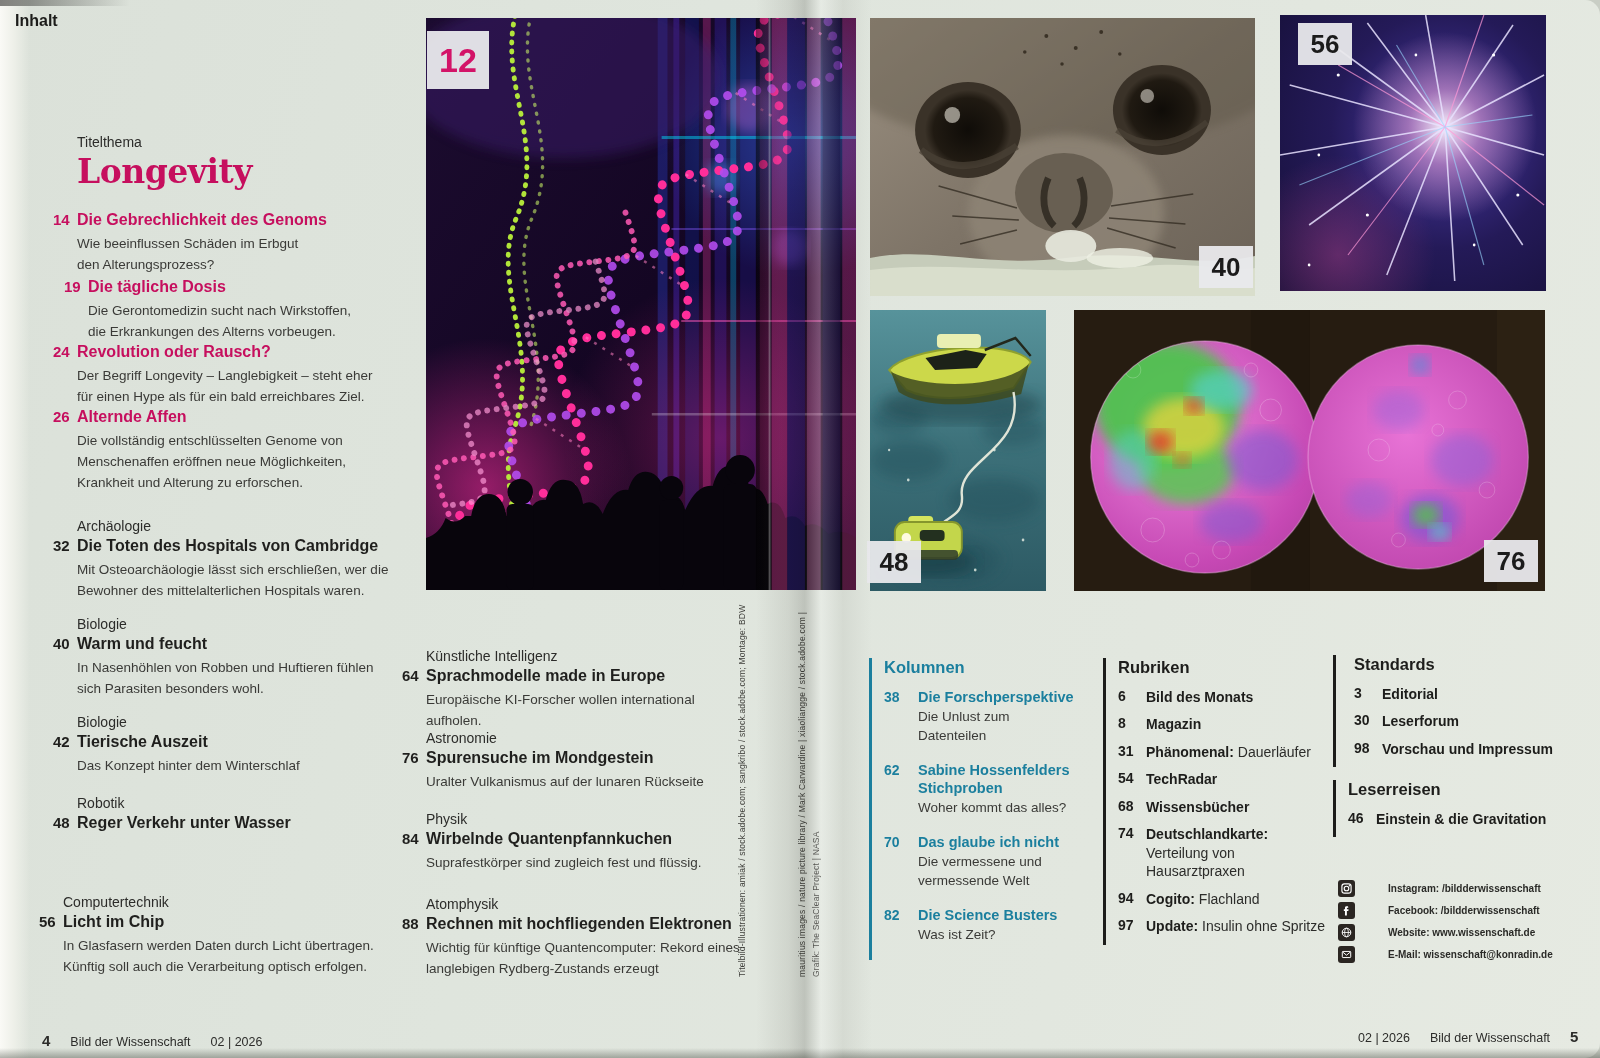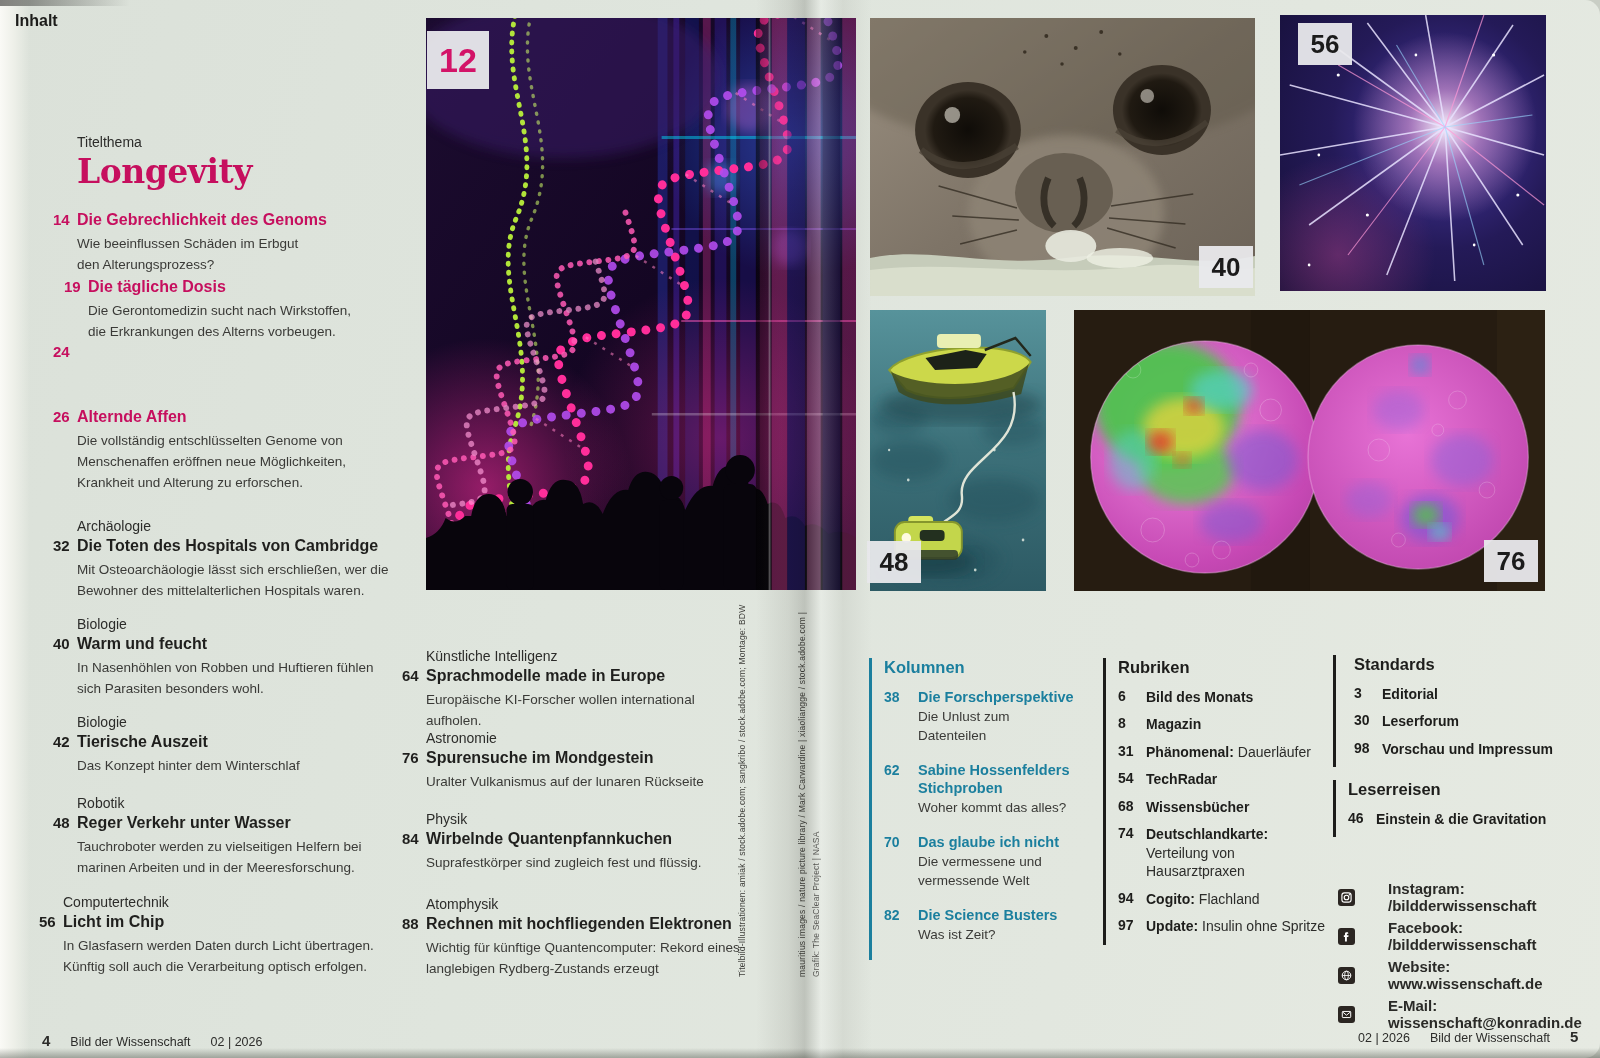--- a/index.html
+++ b/index.html
@@ -44,21 +44,21 @@
   .rrow{display:flex;margin-bottom:9px;}
   .rnum{width:22px;flex:0 0 22px;font-weight:bold;font-size:14px;color:#1d1d1b;}
   .rtext{padding-left:6px;font-size:14px;color:#2c2c2a;line-height:1.32;white-space:pre-line;}
   .rbold{font-weight:bold;color:#1d1d1b;}
 
   
   .social{position:absolute;left:1338px;top:880px;}
   .srow{display:flex;align-items:center;margin-bottom:5px;}
   .sicon{width:17px;height:17px;border-radius:3px;background:#2b2622;flex:0 0 17px;
          display:flex;align-items:center;justify-content:center;}
-  .slabel{margin-left:11px;font-size:15px;font-weight:bold;color:#2a2a27;padding-left:22px;}
+  .slabel{margin-left:11px;font-size:10px;font-weight:bold;color:#2a2a27;padding-left:22px;}
 
   
   .footer{position:absolute;display:flex;align-items:baseline;color:#2c2c2a;font-size:12.5px;}
   .fpage{font-weight:bold;font-size:15px;}
   .fgap{margin-left:20px;}
 
   
   .img{position:absolute;overflow:hidden;box-sizing:border-box;z-index:2;padding-left:8px;}
   .img svg{display:block;width:100%;height:100%;}
   .badge{position:absolute;display:flex;align-items:center;justify-content:center;
@@ -99,20 +99,25 @@
       <div>
           <div class="ftitle">Die tägliche Dosis</div>
       <div class="fdesc">Die Gerontomedizin sucht nach Wirkstoffen,
 die Erkrankungen des Alterns vorbeugen.</div>
         </div>
       </div>
   </div>
   <div class="feat pm" style="left:53px;top:342px;">
     <div class="frow">
         <span class="fnum">24</span>
+      <div>
+          <div class="ftitle">Revolution oder Rausch?</div>
+      <div class="fdesc">Der Begriff Longevity – Langlebigkeit – steht eher
+für einen Hype als für ein bald erreichbares Ziel.</div>
+        </div>
       </div>
   </div>
   <div class="feat pm" style="left:53px;top:407px;">
     <div class="frow">
         <span class="fnum">26</span>
       <div>
           <div class="ftitle">Alternde Affen</div>
       <div class="fdesc">Die vollständig entschlüsselten Genome von
 Menschenaffen eröffnen neue Möglichkeiten,
 Krankheit und Alterung zu erforschen.</div>
@@ -151,22 +156,20 @@
       <div class="fdesc">Das Konzept hinter dem Winterschlaf</div>
         </div>
       </div>
   </div>
   <div class="feat" style="left:53px;top:795px;">
     <div class="cat">Robotik</div>
     <div class="frow">
         <span class="fnum">48</span>
       <div>
           <div class="ftitle">Reger Verkehr unter Wasser</div>
-      <div class="fdesc">Tauchroboter werden zu vielseitigen Helfern bei
-marinen Arbeiten und in der Meeresforschung.</div>
         </div>
       </div>
   </div>
   <div class="feat" style="left:39px;top:894px;">
     <div class="cat">Computertechnik</div>
     <div class="frow">
         <span class="fnum">56</span>
       <div>
           <div class="ftitle">Licht im Chip</div>
       <div class="fdesc">In Glasfasern werden Daten durch Licht übertragen.

